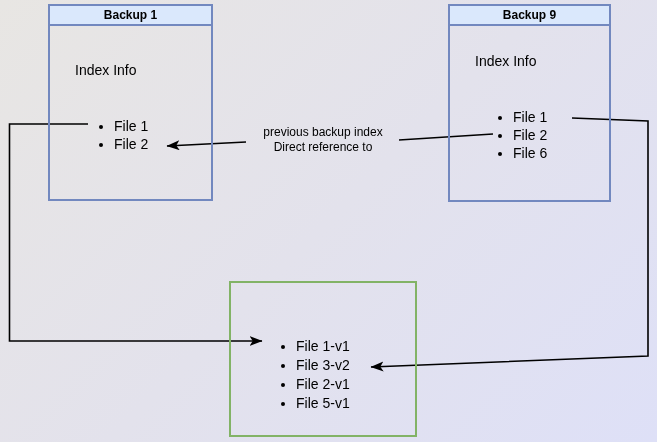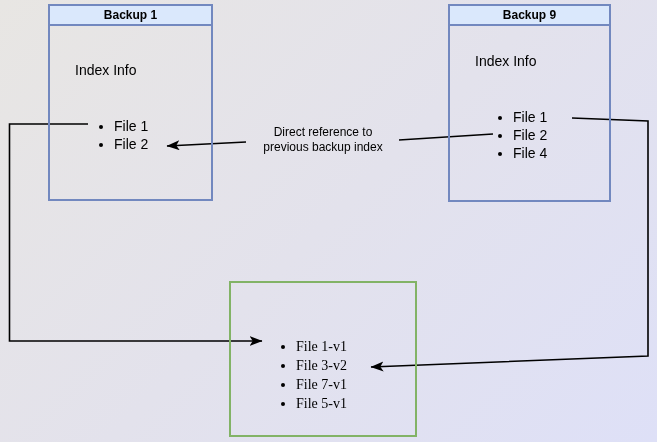--- a/index.html
+++ b/index.html
@@ -59,21 +59,21 @@
   #dedup-box   { left: 229px; top: 281px; width: 188px; height: 156px; }
 
   #backup1-index { left: 25px; top: 56px; }
   #backup2-index { left: 25px; top: 47px; }
 
   #backup1-list { left: 0; top: 111px; padding-left: 64px; }
   #backup1-list li { line-height: 18px; }
   #backup2-list { left: 0; top: 102px; padding-left: 63px; }
   #backup2-list li { line-height: 18px; }
   #dedup-list   { left: 0; top: 54px;  padding-left: 65px; }
-  #dedup-list li { line-height: 19px; font-family: Liberation Serif, serif; }
+  #dedup-list li { line-height: 19px; }
 
   .annotation {
     position: absolute;
     left: 237px;
     top: 125px;
     width: 172px;
     text-align: center;
     font-size: 12px;
     line-height: 15px;
     color: #000;
@@ -111,31 +111,31 @@
   </div>
 
   <div class="box blue" id="backup2-box">
     <div class="box-header">
       <span>Backup 9</span>
     </div>
     <div class="index-label" id="backup2-index">Index Info</div>
     <ul class="file-list" id="backup2-list">
         <li>File 1</li>
         <li>File 2</li>
-        <li>File 4</li>
+        <li>File 6</li>
       </ul>
   </div>
 
   <div class="box green" id="dedup-box">
     <ul class="file-list" id="dedup-list">
         <li>File 1-v1</li>
         <li>File 3-v2</li>
-        <li>File 7-v1</li>
+        <li>File 2-v1</li>
         <li>File 5-v1</li>
       </ul>
   </div>
 
   <div class="annotation">
+    <div>previous backup index</div>
     <div>Direct reference to</div>
-    <div>previous backup index</div>
   </div>
 
 </div>
 
 </body></html>

